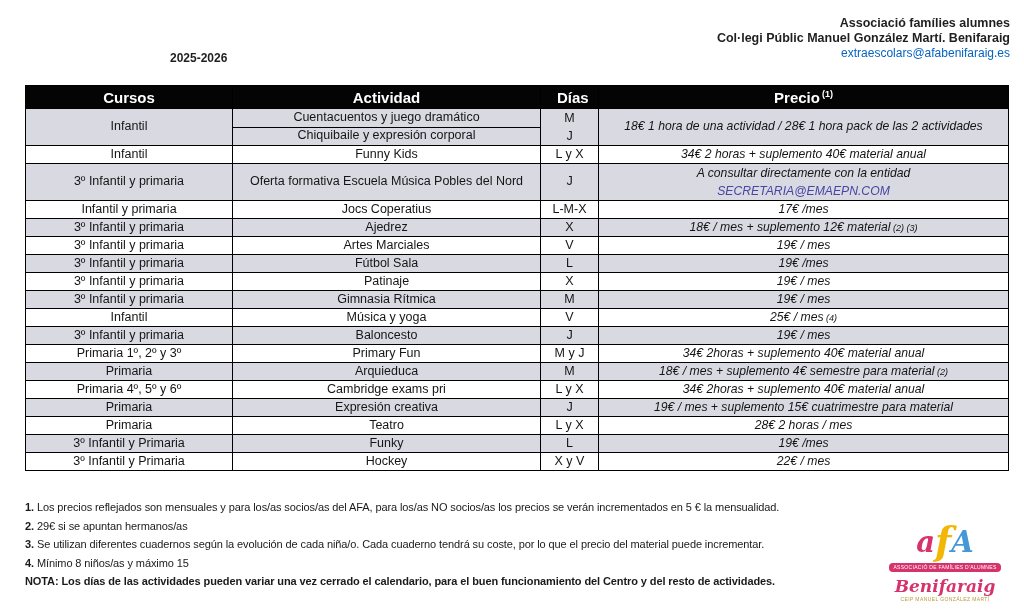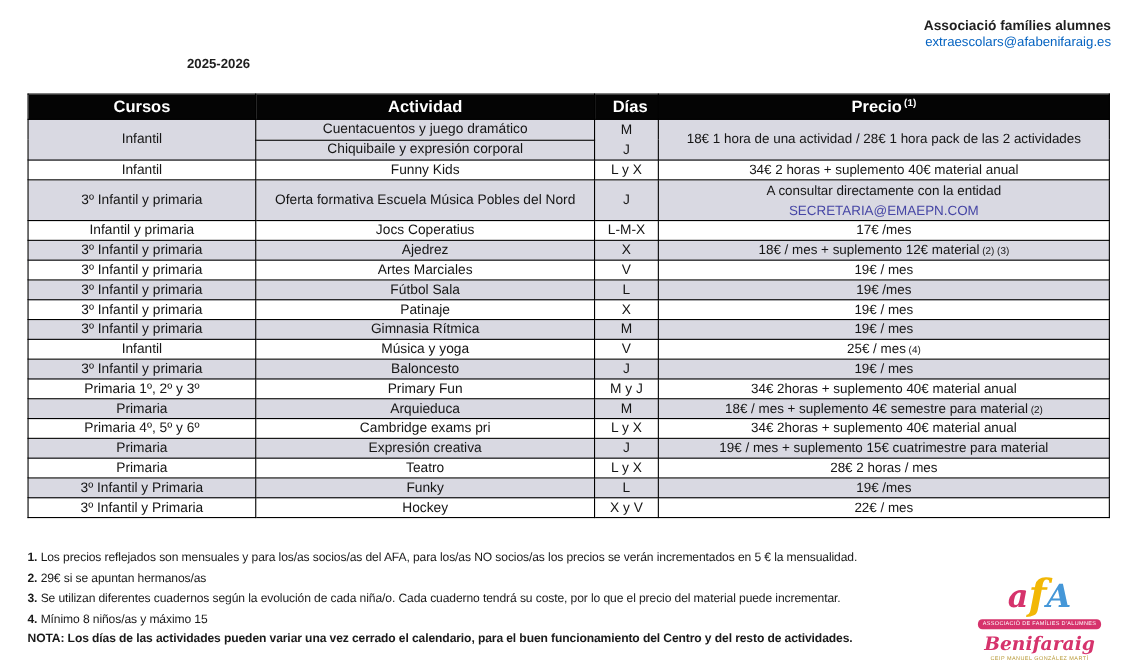--- a/index.html
+++ b/index.html
@@ -13,21 +13,21 @@
   .org-line { font-weight:bold; font-size:12.5px; line-height:15px; color:#1f1f1f; }
   .org-email { display:block; color:var(--link-blue,#0563c1); font-size:12px; line-height:15px; text-decoration:none; cursor:pointer; }
   
   .year { position:absolute; top:51px; left:170px; font-weight:bold; font-size:12px; color:#1f1f1f; }
   
   .activities { position:absolute; top:85px; left:25px; width:983px; border-collapse:collapse; table-layout:fixed; }
   .activities th, .activities td { border:1px solid #000; text-align:center; vertical-align:middle; }
   .activities thead th { background:#040404; color:#fff; font-size:15px; font-weight:bold; height:23px; padding:1px 16px; }
   .activities thead sup { font-size:9px; margin-left:2px; }
   .activities td { font-size:12.5px; height:18px; padding:0 2px; line-height:1.1; white-space:nowrap; color:#151515; }
-  .activities td.precio { font-size:12.2px; }
+  .activities td.precio { font-size:12.2px;font-style:italic; }
   tr.shaded td { background:var(--shade,#d9d9e2); }
   td.tallcell { height:37px; }
   .two-line div { line-height:18px; }
   .secretaria { color:var(--secretaria,#4646a5); cursor:pointer; }
   .small-note { font-size:9px; }
   
   .footnotes { position:absolute; left:25px; top:502px; width:900px; }
   .fn { font-size:11px; line-height:11px; margin-bottom:7.6px; color:#1a1a1a; letter-spacing:-0.1px; }
   .fn .fn-label { font-weight:bold; }
   .fn.bold { font-weight:bold; }
@@ -41,20 +41,21 @@
   .logo-name { color:var(--logo-pink,#d6336c); font-family:"DejaVu Serif",serif; font-style:italic; font-weight:bold; font-size:17px; margin-top:6px; }
   .logo-school { color:#b89a3a; font-size:5px; letter-spacing:0.4px; margin-top:2px; white-space:nowrap; }
 </style>
 </head>
 <body>
 
 <div class="page" style="--shade: #d9d9e2; --link-blue: #0563c1; --secretaria: #4646a5; --logo-pink: #d6336c; --logo-yellow: #f2b705; --logo-blue: #4597d8;">
 
   <div class="org-block">
     <div class="org-line">Associació famílies alumnes</div>
+    <div class="org-line">Col·legi Públic Manuel González Martí. Benifaraig</div>
     <a class="org-email">extraescolars@afabenifaraig.es</a>
   </div>
 
   <div class="year">2025-2026</div>
 
   <table class="activities">
     <colgroup>
       <col style="width:207px">
         <col style="width:308px">
         <col style="width:58px">

